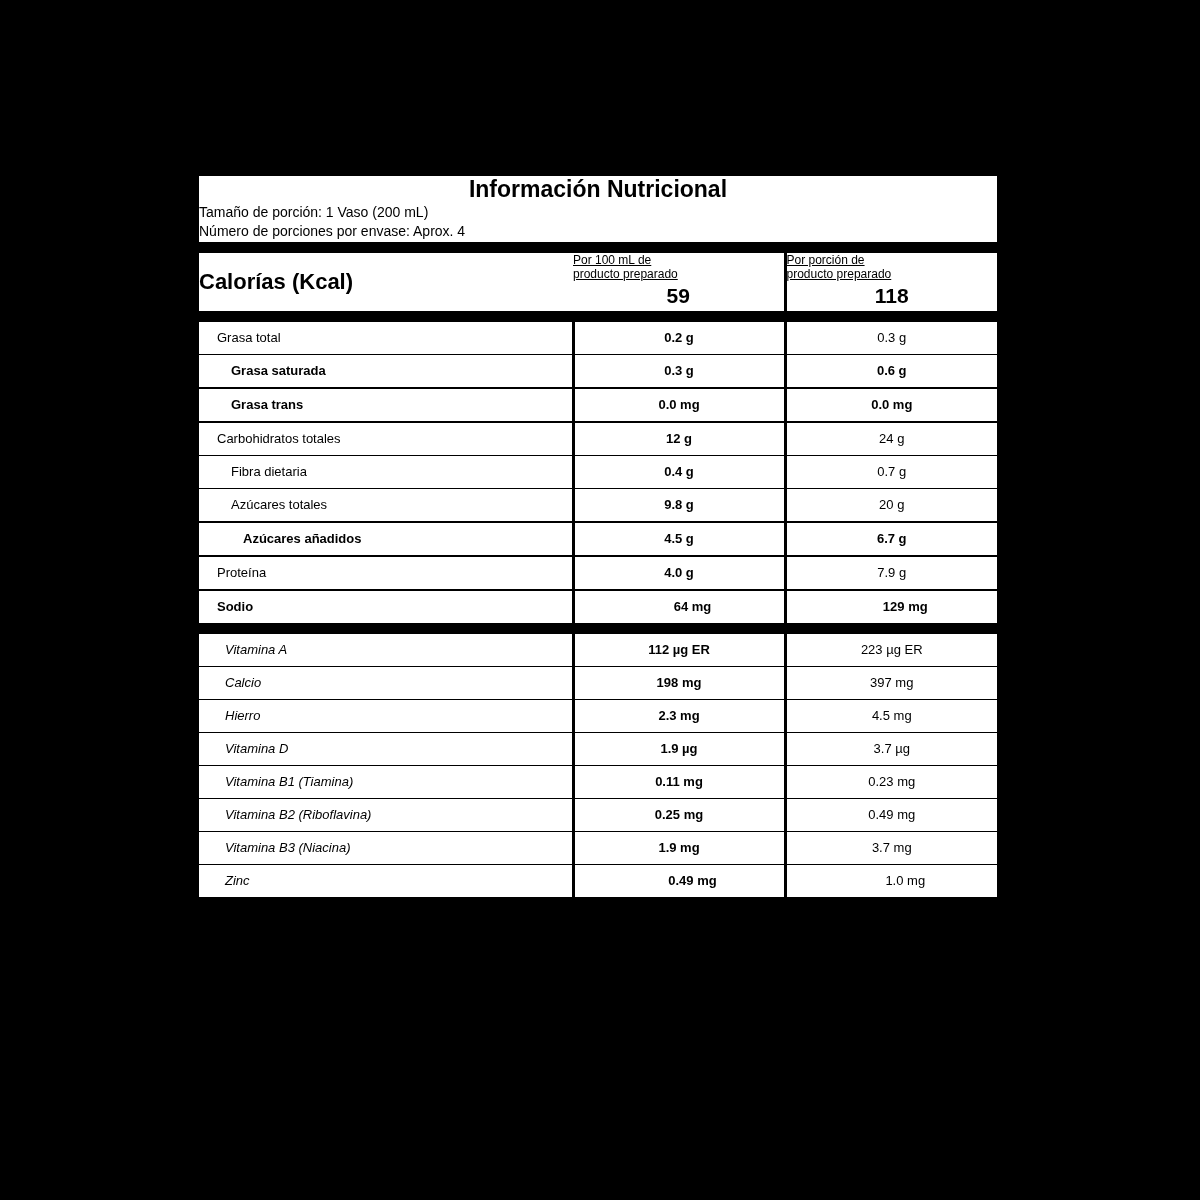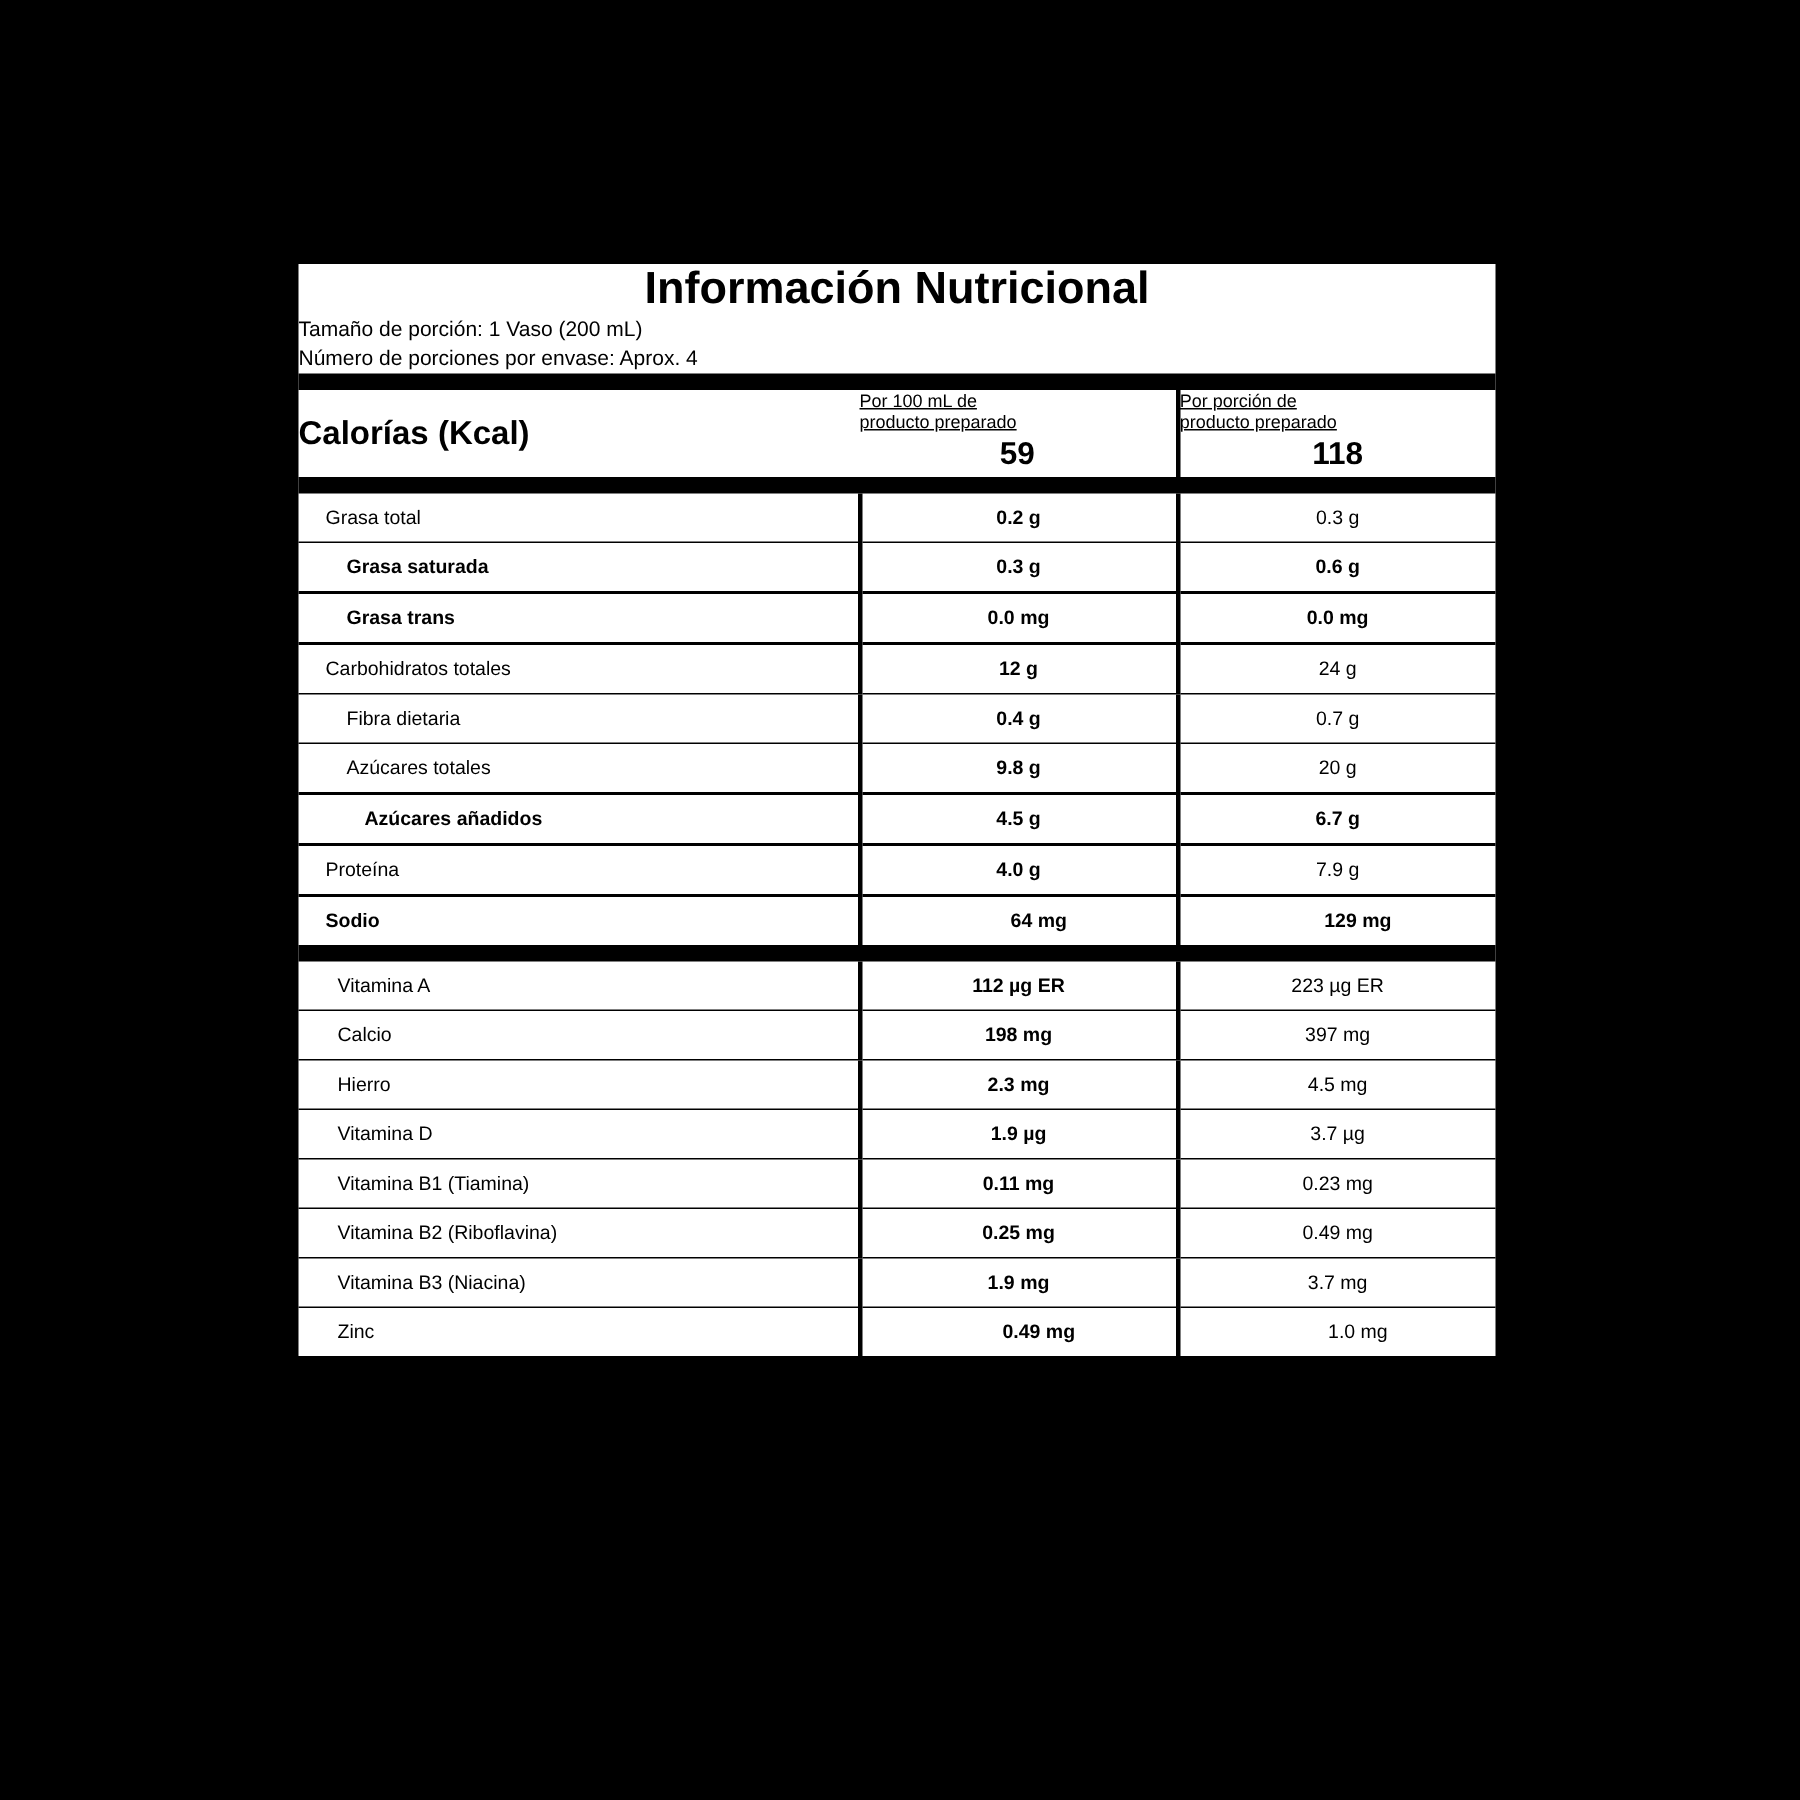--- a/index.html
+++ b/index.html
@@ -40,21 +40,21 @@
   }
 
   
   col.c-label { width: 374px; }
   col.c-v1    { width: 212px; }
   col.c-v2    { width: 212px; }
 
   
   .title-cell {
     text-align: center;
-    font-size: 30px;
+    font-size: 23px;
     font-weight: bold;
     padding: 9px 0 10px 0;
     border-bottom: 3px solid #000;
   }
 
   
   .serving-cell {
     padding: 8px 0 9px 14px;
     font-size: 14px;
     line-height: 1.38;
@@ -108,21 +108,21 @@
     border-right: 3px solid #000;
     white-space: nowrap;
   }
   .nrow td.val {
     text-align: center;
   }
   .nrow td.val.div { border-right: 3px solid #000; font-weight: bold; }
 
   .ind1 { padding-left: 32px !important; }
   .ind2 { padding-left: 44px !important; }
-  .ind-vit { padding-left: 26px !important; }
+  .ind-vit { padding-left: 26px !important; font-style: italic; }
   .bold-lab { font-weight: bold; font-size: 20.5px; }
   .bold-val { font-weight: bold; font-size: 20.5px; }
 </style>
 </head>
 <body>
 
 <div id="label-wrap">
   <table class="ntable">
     <colgroup>
       <col class="c-label">

